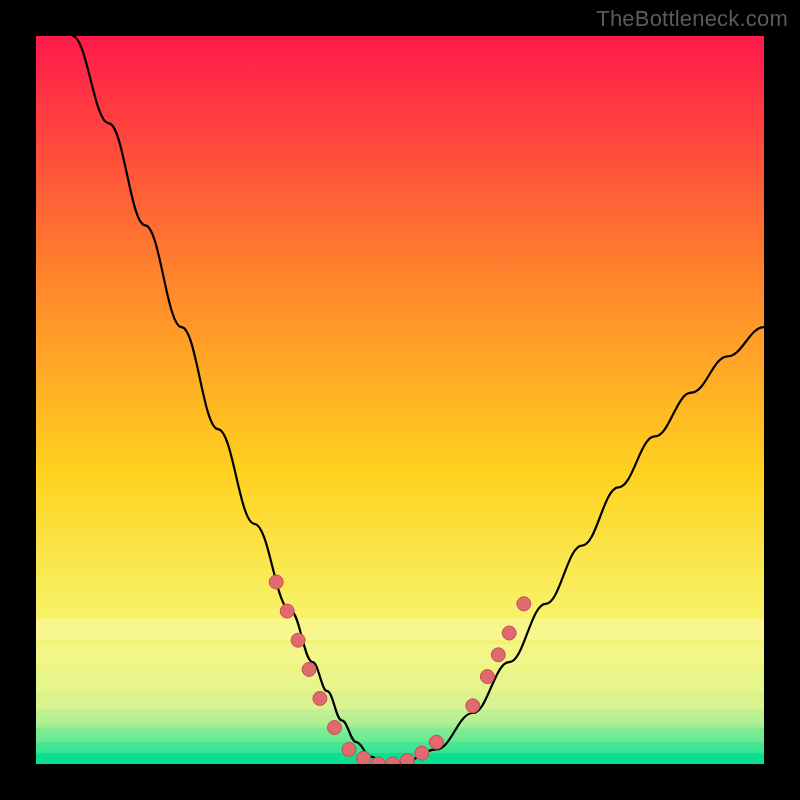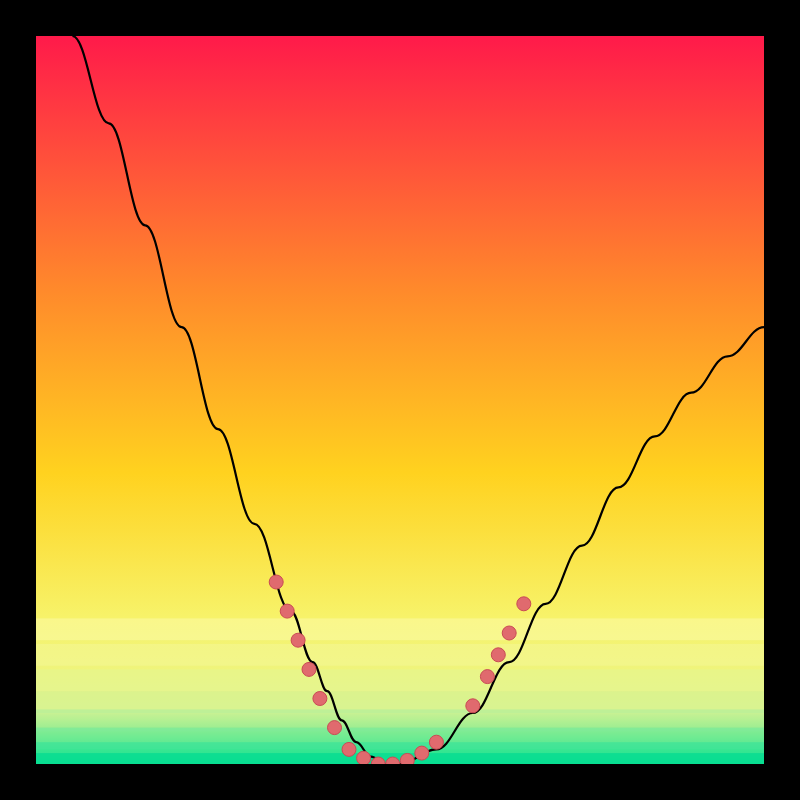--- a/index.html
+++ b/index.html
@@ -36,20 +36,21 @@
     font-weight: 500;
     letter-spacing: 0.2px;
     z-index: 5;
   }
   svg { display: block; }
 </style>
 </head>
 <body>
 
 <div class="frame">
+  <div class="watermark">TheBottleneck.com</div>
   <div class="plot">
     <svg id="chart-svg" width="728" height="728" viewBox="0 0 728 728" preserveAspectRatio="none">
       <defs>
         <linearGradient id="bg-grad" x1="0" y1="0" x2="0" y2="1">
           <stop id="g0" offset="0%" stop-color="#ff1a4a"></stop>
           <stop id="g1" offset="35%" stop-color="#ff8a2b"></stop>
           <stop id="g2" offset="60%" stop-color="#ffd21f"></stop>
           <stop id="g3" offset="80%" stop-color="#f7f36a"></stop>
           <stop id="g4" offset="93%" stop-color="#e8f58a"></stop>
           <stop id="g5" offset="100%" stop-color="#00e684"></stop>

